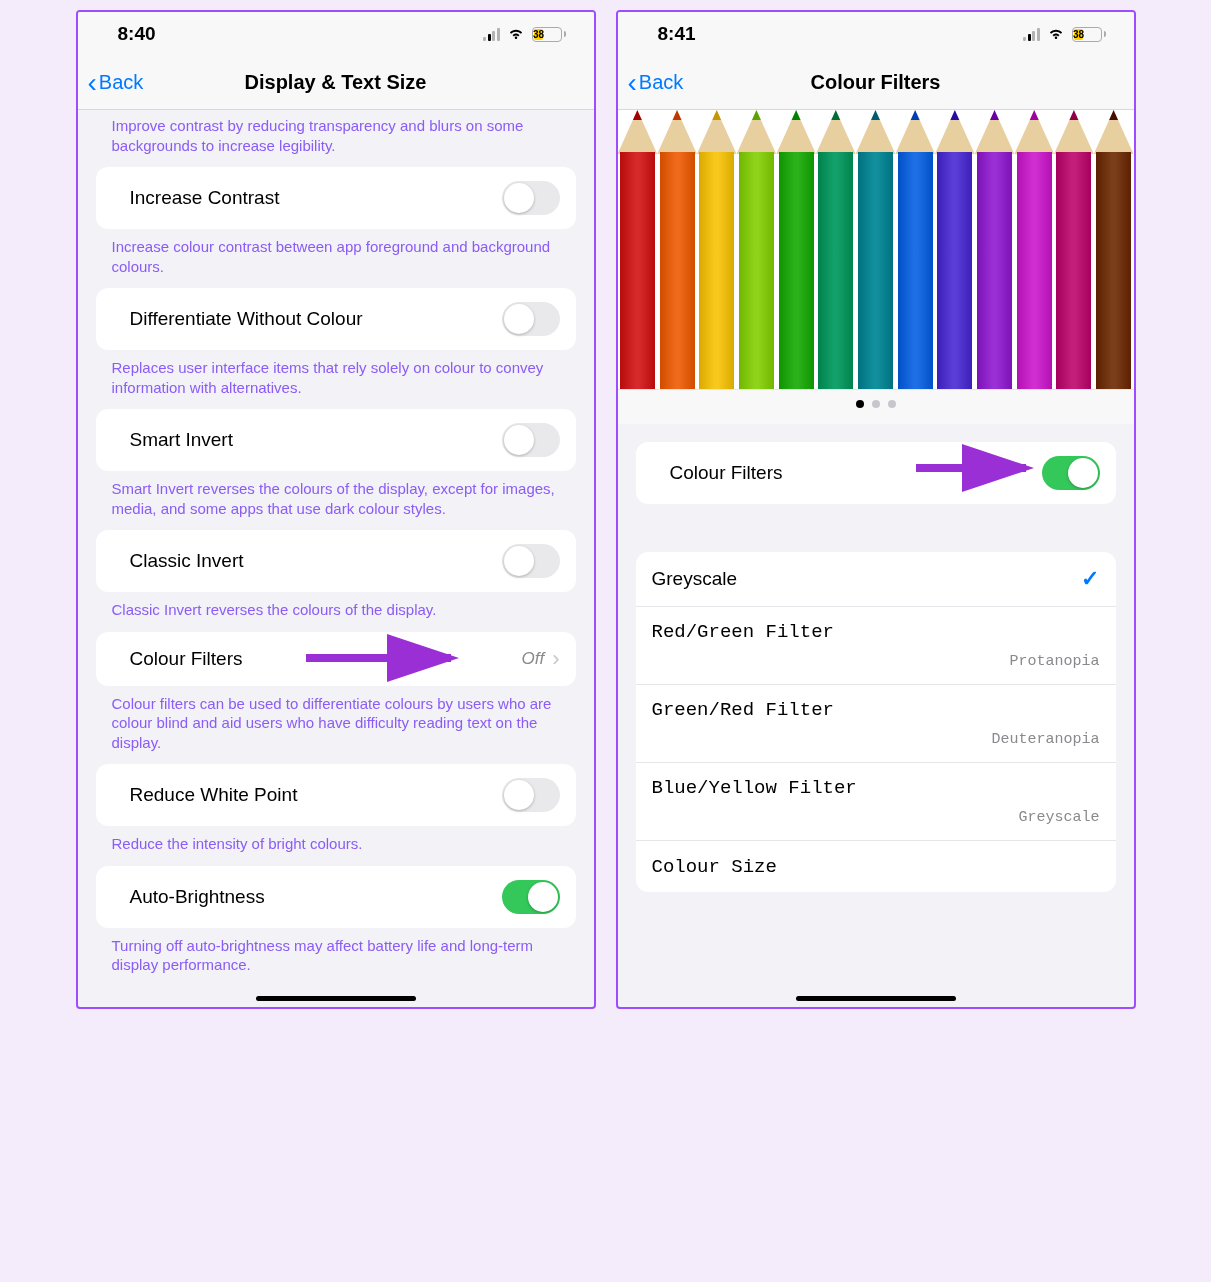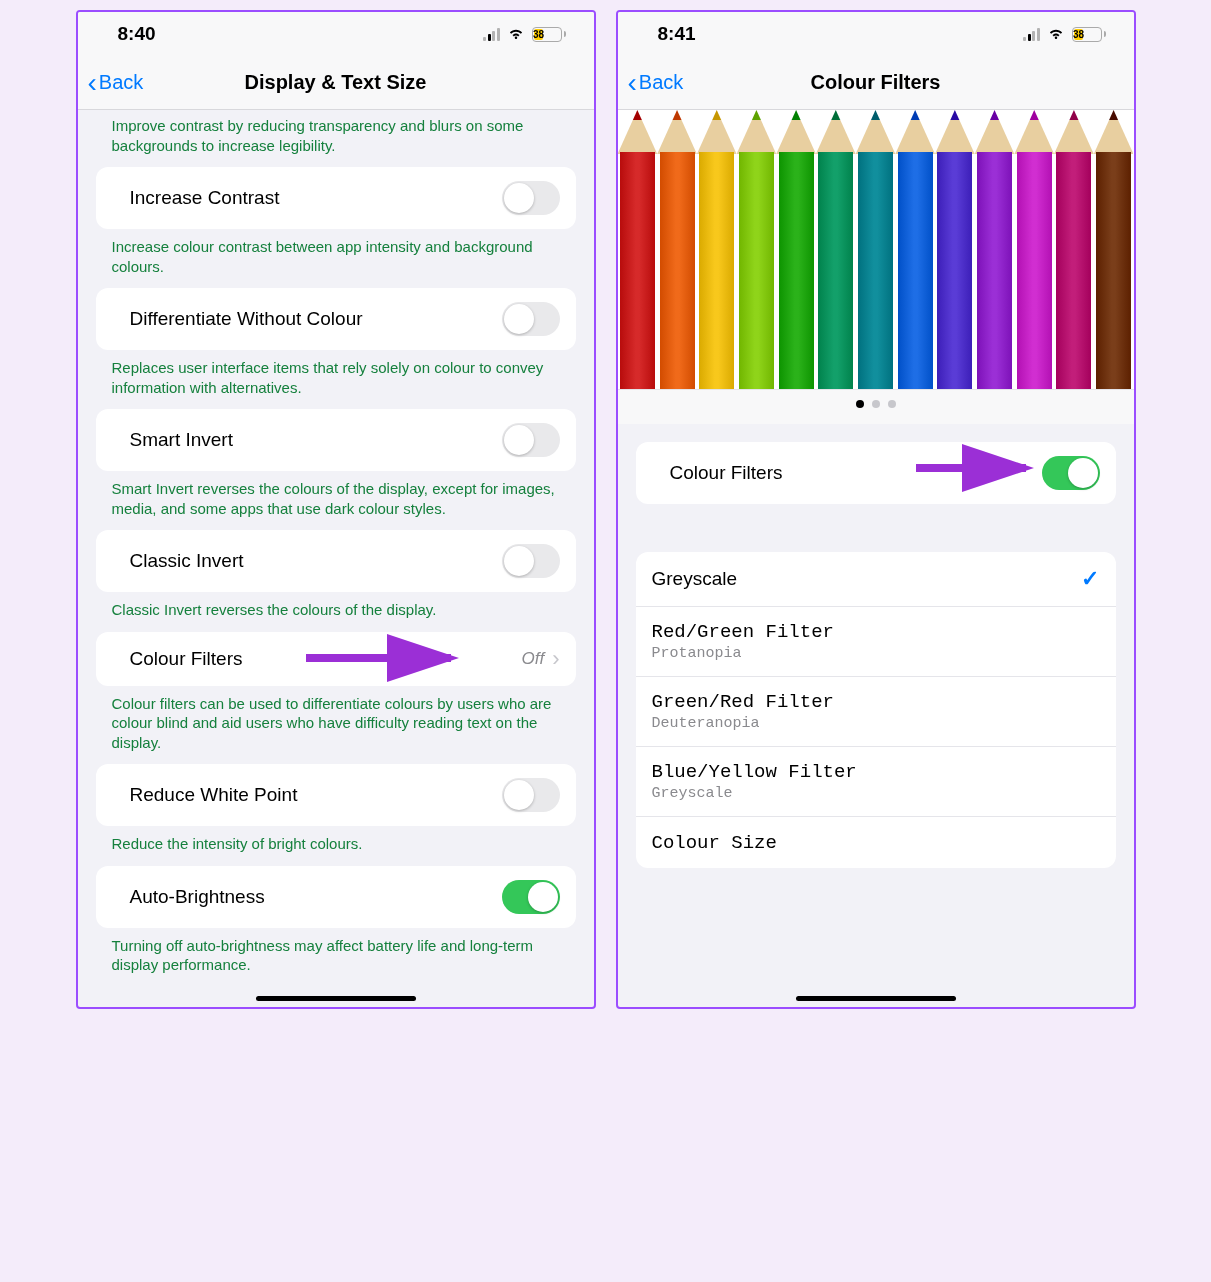--- a/index.html
+++ b/index.html
@@ -75,40 +75,40 @@
     text-align:center; font-size:20px; font-weight:600; color:#000;
     pointer-events:none;
   }
   .content {
     flex:1;
     overflow:hidden;
     padding: 0 18px 20px;
   }
   .footer-text {
     font-size: 15px;
-    color: #15803d;
+    color: #8b5cf6;
     padding: 8px 16px 12px;
     line-height:1.3;
   }
   .footer-text.top-cut { padding-top: 6px; }
   .row-group {
     background:#fff;
     border-radius:12px;
     overflow:hidden;
   }
   .row {
     display:flex; align-items:center;
     padding: 14px 16px;
     font-size:19px;
     color:#000;
     min-height:52px;
   }
   .row + .row { border-top:1px solid #e5e5ea;font-family:Liberation Mono, monospace; }
   .row-label { flex:1;margin-left:18px; }
-  .row-sub { font-size:15px; color:#8a8a8e; margin-top:2px;}
+  .row-sub { font-size:15px; color:#8a8a8e; margin-top:10px;text-align:right;}
   .row-stack { display:flex; flex-direction:column; flex:1;}
   .row-value { color:#8a8a8e; font-size:17px; margin-right:8px;font-style:italic;}
   .chevron-right { color:#c7c7cc; font-size:22px;}
   .check-icon { color:#007aff; font-size:22px; font-weight:600;}
   .switch {
     width:58px; height:34px; border-radius:17px;
     background:#e9e9eb; position:relative;
     transition:background .2s;
   }
   .switch.on { background:#34c759;}
@@ -185,21 +185,21 @@
     <div class="footer-text top-cut">Improve contrast by reducing transparency and blurs on some backgrounds to increase legibility.</div>
 
     <div class="row-group">
       <div class="row">
         <span class="row-label">Increase Contrast</span>
         <span class="switch">
             <span class="knob"></span>
           </span>
       </div>
     </div>
-    <div class="footer-text">Increase colour contrast between app intensity and background colours.</div>
+    <div class="footer-text">Increase colour contrast between app foreground and background colours.</div>
 
     <div class="row-group">
       <div class="row">
         <span class="row-label">Differentiate Without Colour</span>
         <span class="switch">
             <span class="knob"></span>
           </span>
       </div>
     </div>
     <div class="footer-text">Replaces user interface items that rely solely on colour to convey information with alternatives.</div>

